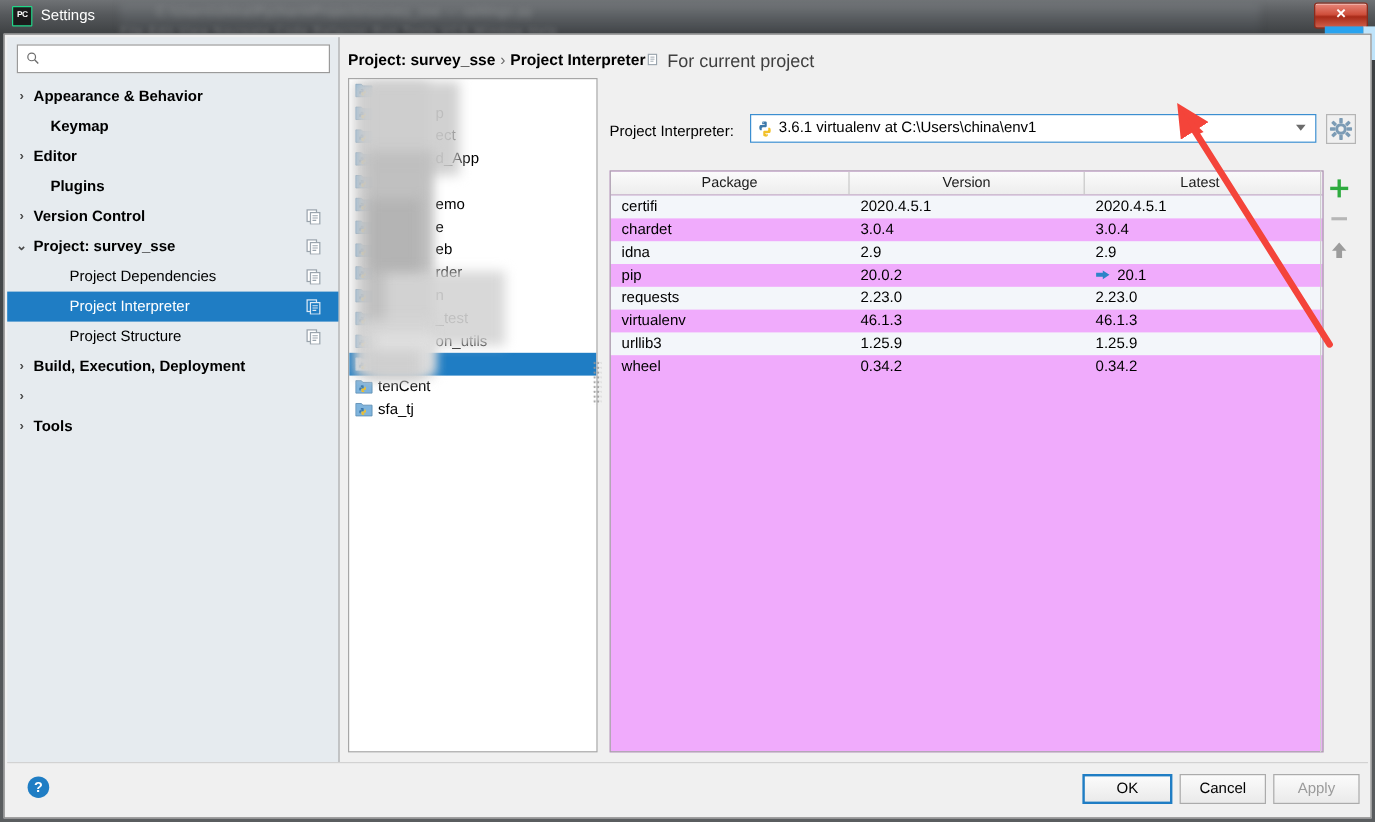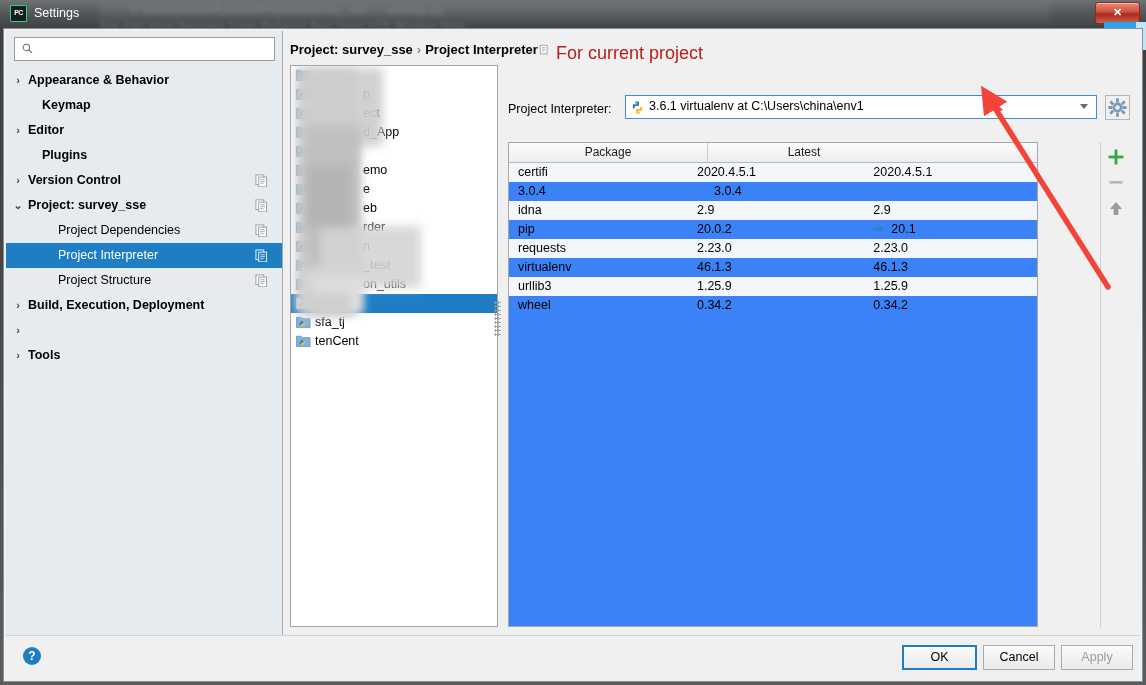--- a/index.html
+++ b/index.html
@@ -202,22 +202,22 @@
     white-space: nowrap;
   }
   .bc-sep {
     font-weight: normal;
     color: #6a6a6a;
     padding: 0 4px;
   }
   .for-current {
     position: absolute;
     left: 255px; top: 12px;
-    font-size: 18px;
-    color: #b91c1c;
+    font-size: 15px;
+    color: #404040;
     white-space: nowrap;
   }
   .for-current-icon {
     position: absolute;
     left: 0px; top: 1px;
     width: 12px; height: 12px;
   }
 
   
   .proj-panel {
@@ -306,23 +306,23 @@
     background: #f0f0f0;
     border: 1px solid #b5b5b5;
     box-sizing: border-box;
     cursor: pointer;
   }
 
   
   .pkg-table {
     position: absolute;
     left: 224px; top: 111px;
-    width: 530px;
+    width: 595px;
     height: 485px;
-    background: #3b82f6;
+    background: #f0abfc;
     border: 1px solid #a6a6a6;
     box-sizing: border-box;
     overflow: hidden;
   }
   .pkg-head {
     display: flex;
     height: 19px;
     background: linear-gradient(180deg, #fbfbfb 0%, #ededed 100%);
     border-bottom: 1px solid #b9b9b9;
   }
@@ -639,26 +639,26 @@
 </svg><span class="proj-text" style="padding-left:48px">on_utils</span></div>
             <div class="proj-item selected"><svg class="proj-icon" viewBox="0 0 16 15">
   <path d="M0.5 2.4h5l1.3 1.5h8.2v9.6H0.5z" fill="#cfe3f4" stroke="#9fc4e2" stroke-width=".8"></path>
   <path d="M6.2 6.5c-1.3 0-1.25.6-1.25.6v.95h1.3v.35H4.4s-.85-.1-.85 1.4.72 1.45.72 1.45h.6v-.9s-.03-.72.7-.72h1.3s.66.02.66-.64V7.15s.1-.65-1.33-.65z" fill="#3c78aa"></path>
   <path d="M6.9 12.6c1.3 0 1.25-.6 1.25-.6v-.95h-1.3v-.35h1.85s.85.1.85-1.4-.72-1.45-.72-1.45h-.6v.9s.03.72-.7.72H6.23s-.66-.02-.66.64v1.84s-.1.65 1.33.65z" fill="#f2c029"></path>
 </svg><span class="proj-text" style="padding-left:0px">rq3</span></div>
             <div class="proj-item"><svg class="proj-icon" viewBox="0 0 16 15">
   <path d="M0.5 2.4h5l1.3 1.5h8.2v9.6H0.5z" fill="#7fb4dd" stroke="#5f8fb5" stroke-width=".8"></path>
   <path d="M6.2 6.5c-1.3 0-1.25.6-1.25.6v.95h1.3v.35H4.4s-.85-.1-.85 1.4.72 1.45.72 1.45h.6v-.9s-.03-.72.7-.72h1.3s.66.02.66-.64V7.15s.1-.65-1.33-.65z" fill="#3c78aa"></path>
   <path d="M6.9 12.6c1.3 0 1.25-.6 1.25-.6v-.95h-1.3v-.35h1.85s.85.1.85-1.4-.72-1.45-.72-1.45h-.6v.9s.03.72-.7.72H6.23s-.66-.02-.66.64v1.84s-.1.65 1.33.65z" fill="#f2c029"></path>
+</svg><span class="proj-text" style="padding-left:0px">tenCent</span></div>
+            <div class="proj-item"><svg class="proj-icon" viewBox="0 0 16 15">
+  <path d="M0.5 2.4h5l1.3 1.5h8.2v9.6H0.5z" fill="#7fb4dd" stroke="#5f8fb5" stroke-width=".8"></path>
+  <path d="M6.2 6.5c-1.3 0-1.25.6-1.25.6v.95h1.3v.35H4.4s-.85-.1-.85 1.4.72 1.45.72 1.45h.6v-.9s-.03-.72.7-.72h1.3s.66.02.66-.64V7.15s.1-.65-1.33-.65z" fill="#3c78aa"></path>
+  <path d="M6.9 12.6c1.3 0 1.25-.6 1.25-.6v-.95h-1.3v-.35h1.85s.85.1.85-1.4-.72-1.45-.72-1.45h-.6v.9s.03.72-.7.72H6.23s-.66-.02-.66.64v1.84s-.1.65 1.33.65z" fill="#f2c029"></path>
 </svg><span class="proj-text" style="padding-left:0px">sfa_tj</span></div>
-            <div class="proj-item"><svg class="proj-icon" viewBox="0 0 16 15">
-  <path d="M0.5 2.4h5l1.3 1.5h8.2v9.6H0.5z" fill="#7fb4dd" stroke="#5f8fb5" stroke-width=".8"></path>
-  <path d="M6.2 6.5c-1.3 0-1.25.6-1.25.6v.95h1.3v.35H4.4s-.85-.1-.85 1.4.72 1.45.72 1.45h.6v-.9s-.03-.72.7-.72h1.3s.66.02.66-.64V7.15s.1-.65-1.33-.65z" fill="#3c78aa"></path>
-  <path d="M6.9 12.6c1.3 0 1.25-.6 1.25-.6v-.95h-1.3v-.35h1.85s.85.1.85-1.4-.72-1.45-.72-1.45h-.6v.9s.03.72-.7.72H6.23s-.66-.02-.66.64v1.84s-.1.65 1.33.65z" fill="#f2c029"></path>
-</svg><span class="proj-text" style="padding-left:0px">tenCent</span></div>
           </div>
 
         <div class="blur-mask" style="left:4px; top:2px; width:62px; height:246px;"></div>
         <div class="blur-mask" style="left:14px; top:2px; width:78px; height:78px;"></div>
         <div class="blur-mask" style="left:14px; top:60px; width:56px; height:150px; background:rgba(190,190,190,.9);"></div>
         <div class="blur-mask" style="left:30px; top:160px; width:100px; height:62px; background:rgba(212,212,212,.9);"></div>
         <div class="blur-mask" style="left:10px; top:200px; width:60px; height:44px; background:rgba(214,214,214,.88);"></div>
         <div class="blur-mask" style="left:22px; top:212px; width:50px; height:36px; background:rgba(225,225,225,.85);"></div>
         <div class="blur-mask" style="left:14px; top:226px; width:46px; height:24px; background:rgba(205,205,205,.85);"></div>
         <div class="blur-mask" style="left:16px; top:100px; width:44px; height:60px; background:rgba(170,170,170,.55);"></div>
@@ -686,29 +686,31 @@
             <rect x="11" y="9.7" width="2" height="3" rx=".4" transform="rotate(-45 12 11.2)"></rect>
             <rect x="11" y="3.3" width="2" height="3" rx=".4" transform="rotate(45 12 4.8)"></rect>
             <rect x="3" y="9.7" width="2" height="3" rx=".4" transform="rotate(45 4 11.2)"></rect>
           </g>
         </svg>
       </div>
 
       <div class="pkg-table">
         <div class="pkg-head">
           <div class="col-pkg">Package</div>
+          <div class="col-ver">Version</div>
           <div class="col-lat">Latest</div>
         </div>
         <div id="pkg-rows">
             <div class="pkg-row odd">
               <div class="col-pkg">certifi</div>
               <div class="col-ver">2020.4.5.1</div>
               <div class="col-lat">2020.4.5.1</div>
             </div>
             <div class="pkg-row">
+              <div class="col-pkg">chardet</div>
               <div class="col-ver">3.0.4</div>
               <div class="col-lat">3.0.4</div>
             </div>
             <div class="pkg-row odd">
               <div class="col-pkg">idna</div>
               <div class="col-ver">2.9</div>
               <div class="col-lat">2.9</div>
             </div>
             <div class="pkg-row">
               <div class="col-pkg">pip</div>

